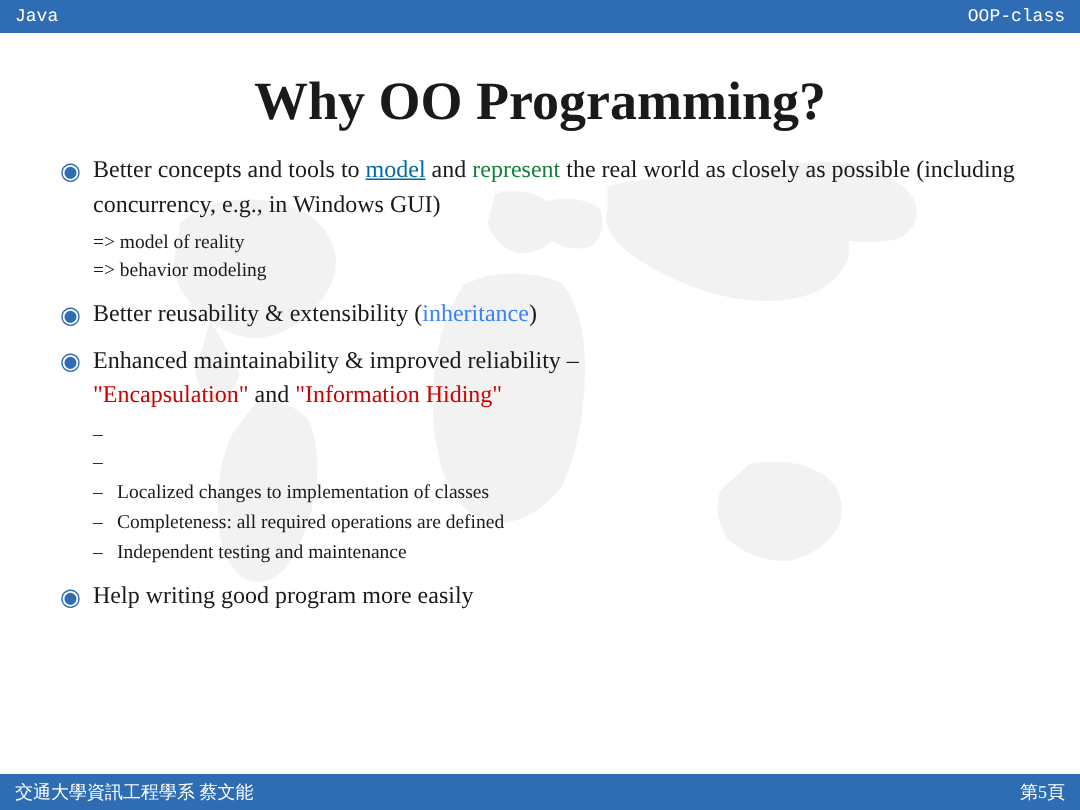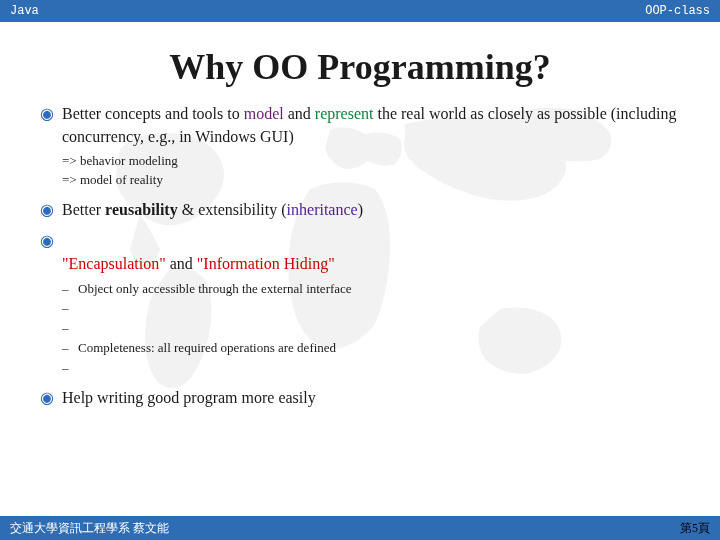--- a/index.html
+++ b/index.html
@@ -39,21 +39,21 @@
       display: flex;
       align-items: center;
       justify-content: space-between;
       padding: 0 10px;
     }
     .bottom-bar-left {
       color: #ffffff;
       font-size: 12px;
     }
     .bottom-bar-right {
-      color: #000000;
+      color: #ffffff;
       font-size: 12px;
     }
 
     
     .watermark {
       position: absolute;
       top: 22px;
       left: 0;
       width: 100%;
       height: calc(100% - 46px);
@@ -100,23 +100,23 @@
       font-size: 16px;
     }
 
     .bullet-text {
       font-size: 16px;
       color: #1a1a1a;
       line-height: 1.45;
       flex: 1;
     }
 
-    .text-model { color: #701a75; }
+    .text-model { color: #0369a1; text-decoration: underline; }
     .text-represent { color: #15803d; }
-    .text-inheritance { color: #4c1d95; }
+    .text-inheritance { color: #3b82f6; }
     .text-encapsulation { color: #cc0000; }
     .text-infohiding { color: #cc0000; }
 
     .sub-bullets {
       margin-left: 22px;
       margin-top: 2px;
       margin-bottom: 4px;
     }
     .sub-bullet {
       font-size: 13px;
@@ -133,21 +133,21 @@
       align-items: flex-start;
       font-size: 13px;
       color: #1a1a1a;
       line-height: 1.45;
       margin-bottom: 1px;
     }
     .dash {
       min-width: 16px;
     }
 
-    .bold-text { font-weight: bold; margin-top: 30px; }
+    .bold-text { font-weight: normal; margin-top: 30px; }
   </style>
 </head>
 <body>
 
 <div class="top-bar">
   <span class="top-bar-left">Java</span>
   <span class="top-bar-right">OOP-class</span>
 </div>
 
 <div class="watermark">
@@ -175,59 +175,60 @@
   <div class="slide-title">Why OO Programming?</div>
 
   <div class="bullet-section">
     <div class="bullet-item">
       <span class="bullet-icon">◉</span>
       <span class="bullet-text">
         <span>Better concepts and tools to </span><span class="text-model">model</span><span> and </span><span class="text-represent">represent</span><span> the real world as closely as possible (including concurrency, e.g., in Windows GUI)</span>
       </span>
     </div>
     <div class="sub-bullets">
+      <div class="sub-bullet">=&gt; model of reality</div>
       <div class="sub-bullet">=&gt; behavior modeling</div>
-      <div class="sub-bullet">=&gt; model of reality</div>
     </div>
   </div>
 
   <div class="bullet-section">
     <div class="bullet-item">
       <span class="bullet-icon">◉</span>
       <span class="bullet-text">
         <span>Better </span><span class="bold-text">reusability</span><span> &amp; extensibility (</span><span class="text-inheritance">inheritance</span><span>)</span>
       </span>
     </div>
   </div>
 
   <div class="bullet-section">
     <div class="bullet-item">
       <span class="bullet-icon">◉</span>
       <span class="bullet-text">
-        <br>
+        <span>Enhanced maintainability &amp; improved reliability – </span><br>
         <span class="text-encapsulation">"Encapsulation"</span><span>  and  </span><span class="text-infohiding">"Information Hiding"</span>
       </span>
     </div>
     <div class="sub-sub-bullets">
       <div class="sub-sub-bullet">
           <span class="dash">–</span>
-          <span>Object only accessible through the external interface</span>
-        </div>
-      <div class="sub-sub-bullet">
-          <span class="dash">–</span>
-        </div>
-      <div class="sub-sub-bullet">
-          <span class="dash">–</span>
+        </div>
+      <div class="sub-sub-bullet">
+          <span class="dash">–</span>
+        </div>
+      <div class="sub-sub-bullet">
+          <span class="dash">–</span>
+          <span>Localized changes to implementation of classes</span>
         </div>
       <div class="sub-sub-bullet">
           <span class="dash">–</span>
           <span>Completeness: all required operations are defined</span>
         </div>
       <div class="sub-sub-bullet">
           <span class="dash">–</span>
+          <span>Independent testing and maintenance</span>
         </div>
     </div>
   </div>
 
   <div class="bullet-section">
     <div class="bullet-item">
       <span class="bullet-icon">◉</span>
       <span class="bullet-text">Help writing good program more easily</span>
     </div>
   </div>

